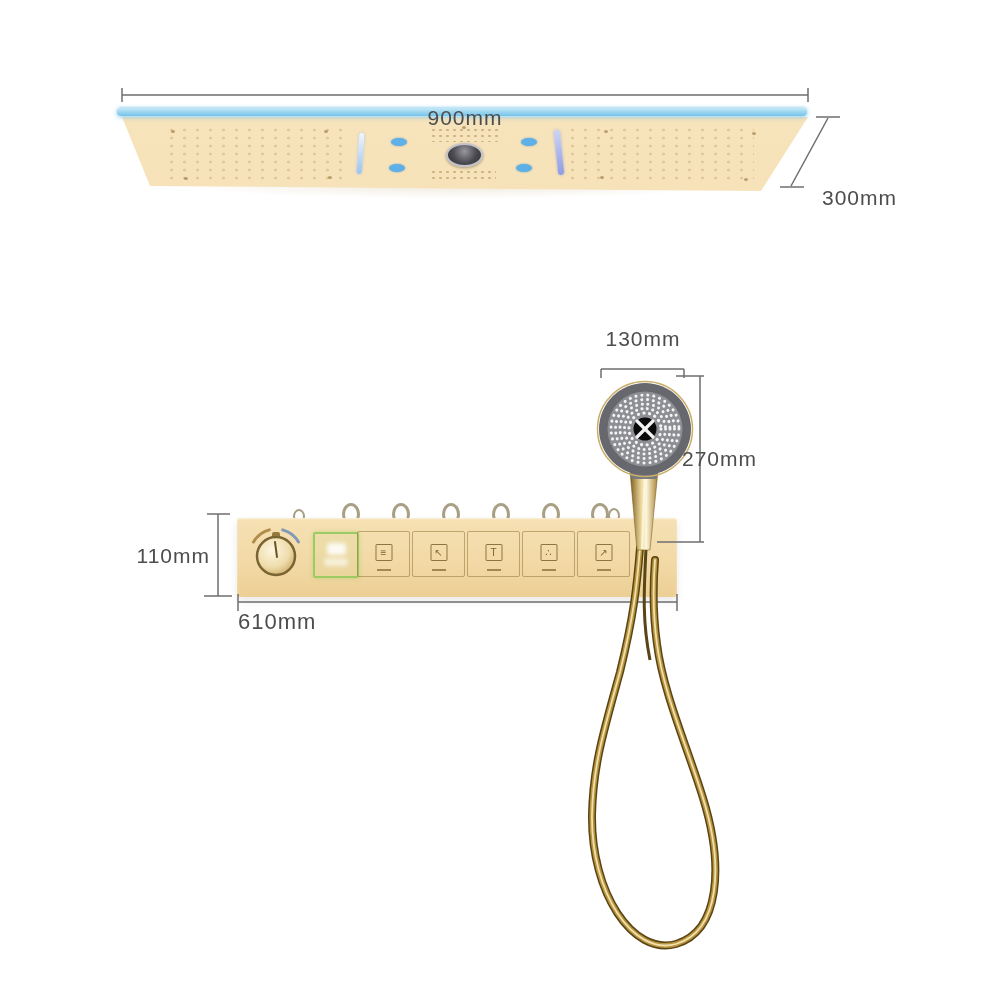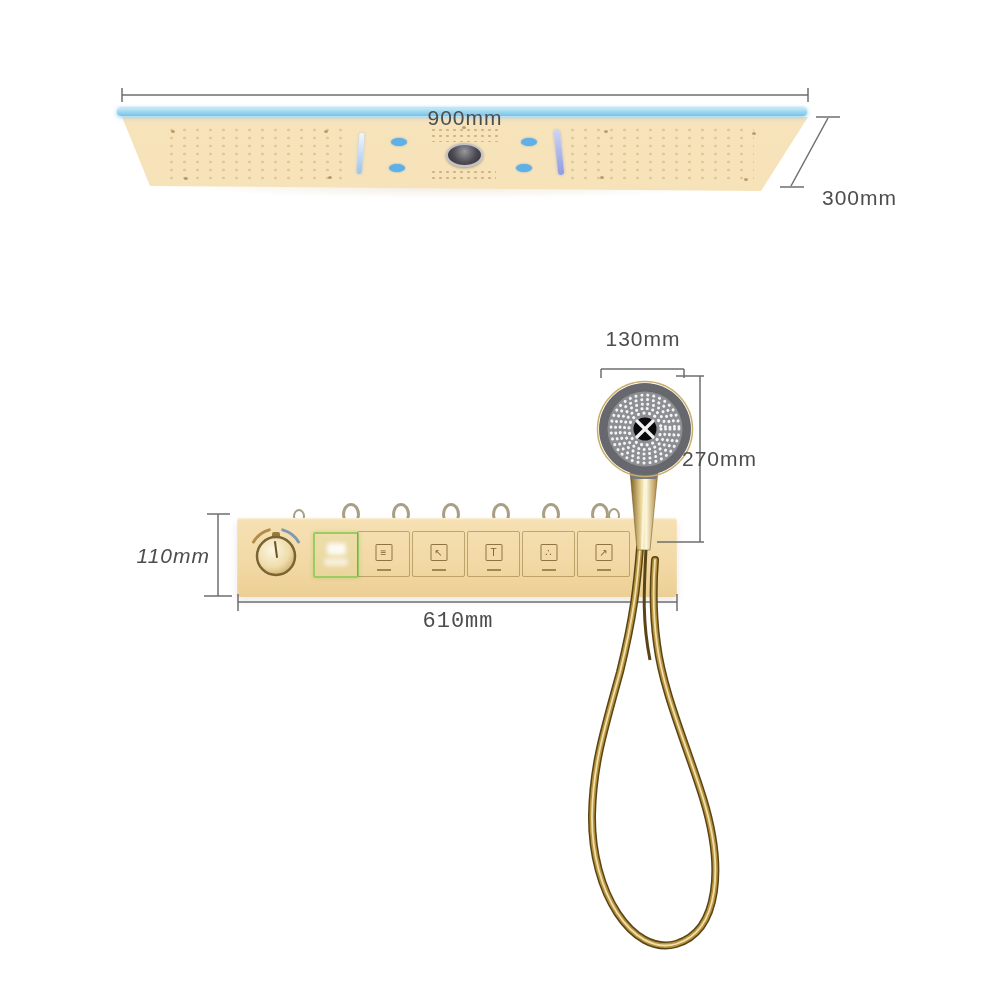--- a/index.html
+++ b/index.html
@@ -251,16 +251,16 @@
           <path d="M653,421 L637,437"></path>
         </g>
       </g>
     </g>
   </svg>
 
   <div class="dim-label" style="left:122px;top:62px;width:686px;text-align:center;margin-top:44px;">900mm</div>
   <div class="dim-label" style="left:822px;top:147px;margin-top:39px;">300mm</div>
   <div class="dim-label" style="left:600px;top:327px;width:86px;text-align:center;">130mm</div>
   <div class="dim-label" style="left:682px;top:447px;">270mm</div>
-  <div class="dim-label" style="left:128px;top:544px;width:82px;text-align:right;font-style:italic;">110mm</div>
-  <div class="dim-label" style="left:238px;top:609px;width:440px;text-align:center;font-size:22px;font-family:Liberation Mono, monospace;">610mm</div>
+  <div class="dim-label" style="left:128px;top:544px;width:82px;text-align:right;">110mm</div>
+  <div class="dim-label" style="left:238px;top:609px;width:440px;text-align:left;font-size:22px;">610mm</div>
 
 </div>
 
 </body></html>

